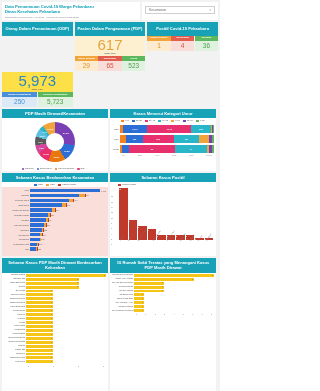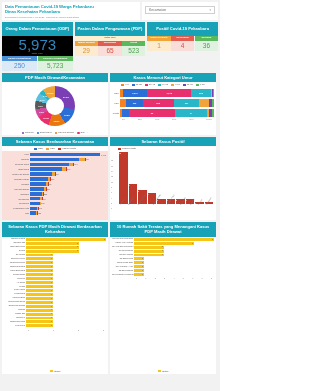--- a/index.html
+++ b/index.html
@@ -35,21 +35,21 @@
   }
   .kpi-body { text-align: center; padding: 1px 0 1.5px 0; }
   .kpi-num { font-size: 15px; line-height: 1.05; font-weight: normal; }
   .kpi-lbl { font-size: 2.5px; font-weight: bold; color: #6f6f6f; margin-top: -0.5px; }
   .kpi-subs { display: flex; gap: 0.5px; }
   .kpi-sub { flex: 1 1 0; text-align: center; }
   .kpi-sub-h { color: #fff; font-size: 2.5px; font-weight: bold; padding: 1.2px 0; line-height: 1; }
   .kpi-sub-v { font-size: 6.5px; padding: 1px 0 2px 0; }
 
   .c-odp-head { background: #17A2B8; }
-  .c-odp-body { background: #000000; }
+  .c-odp-body { background: #fde047; margin-top: 36px; }
   .c-odp-num { color: #2E86C1; }
   .c-pdp-head { background: #17A2B8; }
   .c-pdp-body { background: #FCF0D0; }
   .c-pdp-num { color: #E8A33D; }
   .c-pos-head { background: #17A2B8; }
   .c-pos-body { background: #F7D5D0; }
   .c-pos-num { color: #E8533A; }
 
   
   .row { display: flex; gap: 2px; padding: 0 2px 2px 2px; }
@@ -146,20 +146,21 @@
         <div class="kpi-sub">
           <div class="kpi-sub-h" style="background:#5BB85C">Selesai Pemantauan</div>
           <div class="kpi-sub-v" style="background:#DFF1DF;color:#4CA24D">5,723</div>
         </div>
       </div>
     </div>
 
     <div class="kpi">
       <div class="kpi-title c-pdp-head">Pasien Dalam Pengawasan (PDP)</div>
       <div class="kpi-body c-pdp-body">
+        <div class="kpi-num c-pdp-num">617</div>
         <div class="kpi-lbl">Total PDP</div>
       </div>
       <div class="kpi-subs">
         <div class="kpi-sub">
           <div class="kpi-sub-h" style="background:#F0A43A">Masih Dirawat</div>
           <div class="kpi-sub-v" style="background:#FCEBCF;color:#E0922A">29</div>
         </div>
         <div class="kpi-sub">
           <div class="kpi-sub-h" style="background:#E35D4F">Meninggal</div>
           <div class="kpi-sub-v" style="background:#F9DDD9;color:#D9503F">65</div>

